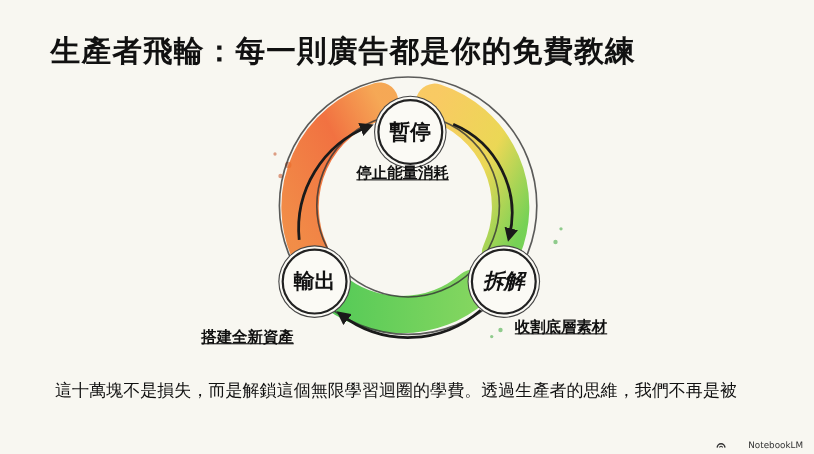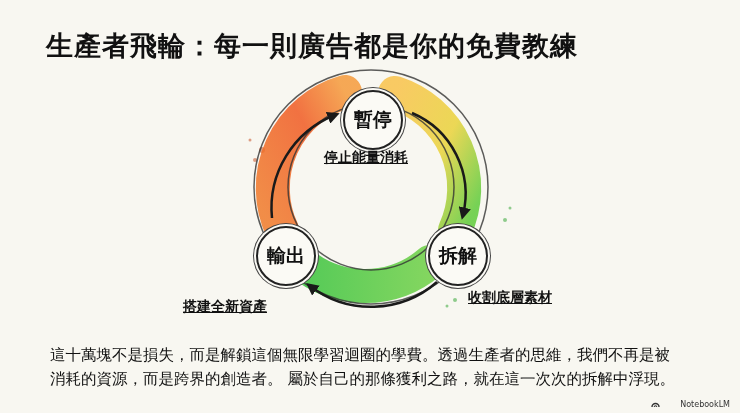--- a/index.html
+++ b/index.html
@@ -55,29 +55,28 @@
   <circle cx="371" cy="187" r="83" fill="none" stroke="#333" stroke-width="1.5" opacity="0.8"></circle>
 
   <path d="M 412 113 A 88 88 0 0 1 463 215" fill="none" stroke="#1a1a1a" stroke-width="2.5" marker-end="url(#ah)"></path>
   <path d="M 437 282 A 100 100 0 0 1 310 286" fill="none" stroke="#1a1a1a" stroke-width="2.5" marker-end="url(#ah)"></path>
   <path d="M 272 218 A 100 100 0 0 1 335 115" fill="none" stroke="#1a1a1a" stroke-width="2.5" marker-end="url(#ah)"></path>
 </svg>
 
 <div class="node" style="left:343px;top:90px;">暫停</div>
 <div class="node-label" style="left:324px;top:149px;">停止能量消耗</div>
 
-<div class="node" style="left:428px;top:226px;">拆解</div>
+<div class="node" style="left:428px;top:226px;font-style:italic;">拆解</div>
 <div class="node-label" style="left:468px;top:289px;">收割底層素材</div>
 
 <div class="node" style="left:256px;top:226px;">輸出</div>
 <div class="node-label" style="left:183px;top:298px;">搭建全新資產</div>
 
 <div class="body-text">
   <div>這十萬塊不是損失，而是解鎖這個無限學習迴圈的學費。透過生產者的思維，我們不再是被</div>
-  <div>消耗的資源，而是跨界的創造者。 屬於自己的那條獲利之路，就在這一次次的拆解中浮現。</div>
 </div>
 
 <div class="brand">
   <svg width="9" height="7" viewBox="0 0 10 8">
     <path d="M1 8 A4 4 0 0 1 9 8" fill="none" stroke="#333" stroke-width="1.6"></path>
     <path d="M3.5 8 A1.5 1.5 0 0 1 6.5 8" fill="none" stroke="#333" stroke-width="1.2"></path>
   </svg>
   <span>NotebookLM</span>
 </div>
 

